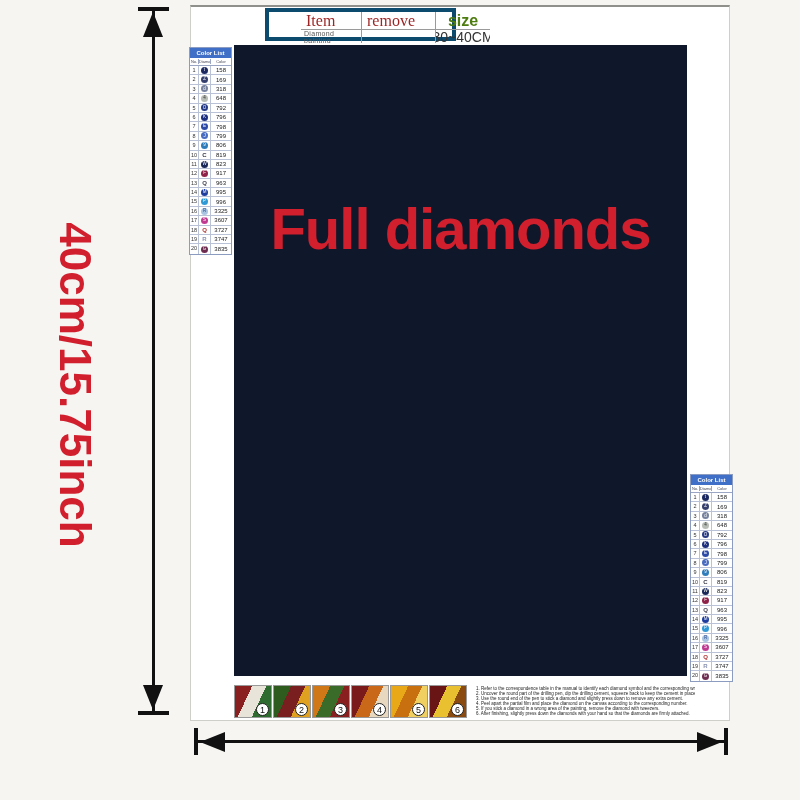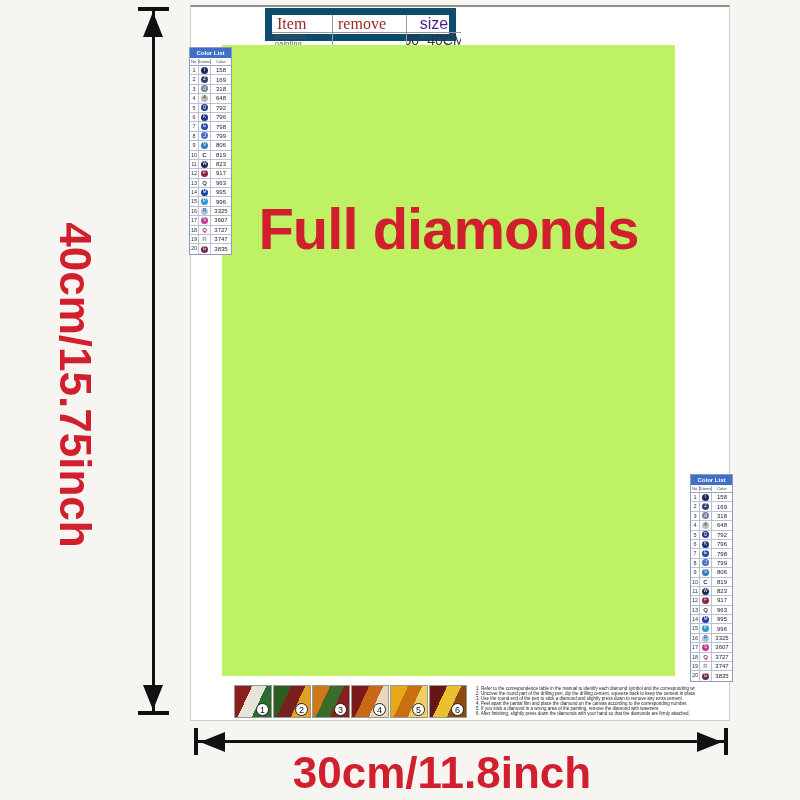--- a/index.html
+++ b/index.html
@@ -7,34 +7,34 @@
   body { font-family:"Liberation Sans", sans-serif; background:#f6f5f2; }
   .root { position:relative; width:800px; height:800px; overflow:hidden; }
   .abs { position:absolute; }
 
   
   .page { left:190px; top:5px; width:540px; height:716px; background:#ffffff;
           border:1px solid #cfcfca; border-top:2px solid #8f8f8c; }
 
   
   .itable { left:265px; top:8px; width:191px; height:33px; background:#fff;
-            border:7px solid #0c4a6e; display:grid;
-            grid-template-columns:61px 74px 54px; grid-template-rows:18px 13px; }
+            border:4px solid #0c4a6e; display:grid;
+            grid-template-columns:61px 74px 54px; grid-template-rows:18px 13px;padding-left:32px; }
   .itable > div { border-right:1px solid #9a9a9a; border-bottom:1px solid #9a9a9a;
                   display:flex; align-items:center; overflow:hidden; }
   .itable > div:nth-child(3n) { border-right:none; }
   .itable > div:nth-child(n+4) { border-bottom:none; }
   .ith { font-family:"Liberation Serif", serif; color:#9e2525; font-size:16px; padding-left:5px; }
-  .ith-size { font-family:"Liberation Sans", sans-serif; color:#4c1d95; font-weight:normal;
+  .ith-size { font-family:"Liberation Sans", sans-serif; color:#4d7c0f; font-weight:bold;
               font-size:16px; justify-content:center; padding-left:0; }
   .itd-name { font-size:7px; color:#555; padding-left:3px; letter-spacing:0.3px; }
   .itd-size { font-size:14px; color:#333; justify-content:center; }
 
   
-  .blue { left:222px; top:45px; width:453px; height:631px; background:#bef264; text-align:center; }
+  .blue { left:234px; top:45px; width:453px; height:631px; background:#0f172a; text-align:center; }
   .pa1 { margin-top:150px; font-size:58px; font-weight:bold; letter-spacing:-1px; color:#d11f2e; }
   .pa2 { margin-top:40px;  font-size:54px; font-weight:bold; letter-spacing:-1px; color:#d11f2e; }
 
   
   .clist { width:43px; background:#fff; border:1px solid #8c9cc0; font-size:6px; }
   .clist-left  { left:189px; top:47px; }
   .clist-right { left:690px; top:474px; }
   .clist-title { height:10px; line-height:10px; background:#3f6fc6; color:#fff;
                  font-size:6px; font-weight:bold; text-align:center; }
   .clist-head { display:flex; height:8px; border-bottom:1px solid #9aa6c4; color:#445;
@@ -446,15 +446,14 @@
   <div class="abs bar v-tbar-bot"></div>
   <div class="abs tri v-head-up"></div>
   <div class="abs tri v-head-down"></div>
   <div class="abs vlabel">40cm/15.75inch</div>
 
   <div class="abs bar h-line"></div>
   <div class="abs bar h-tbar-left"></div>
   <div class="abs bar h-tbar-right"></div>
   <div class="abs tri h-head-left"></div>
   <div class="abs tri h-head-right"></div>
-  <div class="abs hlabel">30cm/11.8inch</div>
 
 </div>
 
 </body></html>

